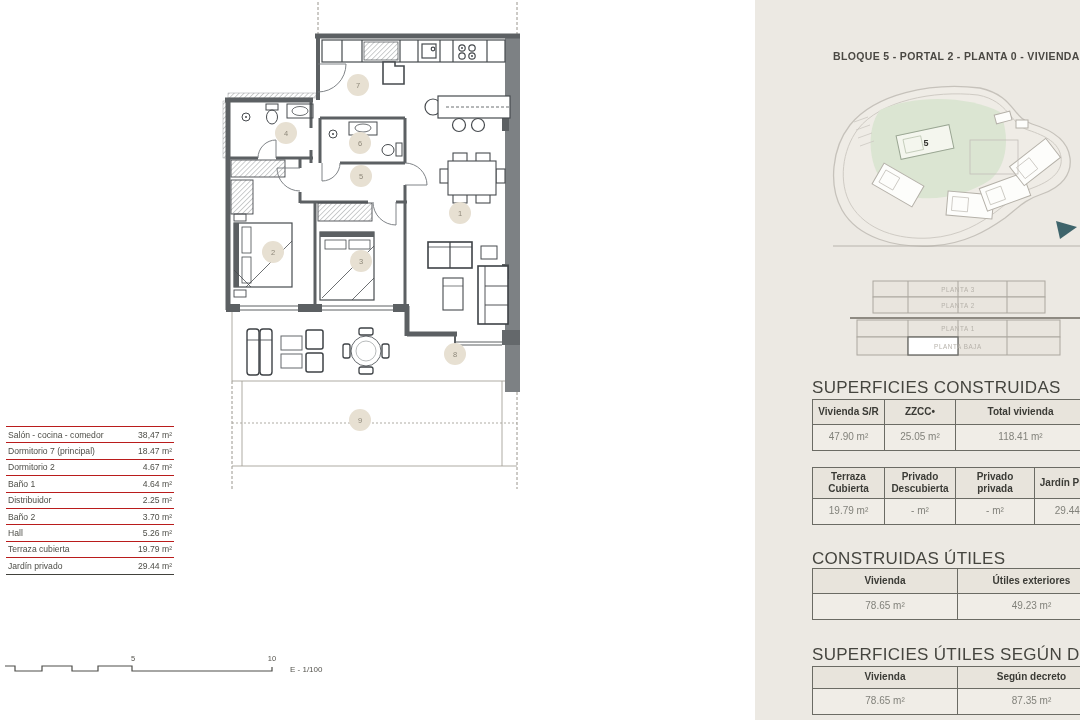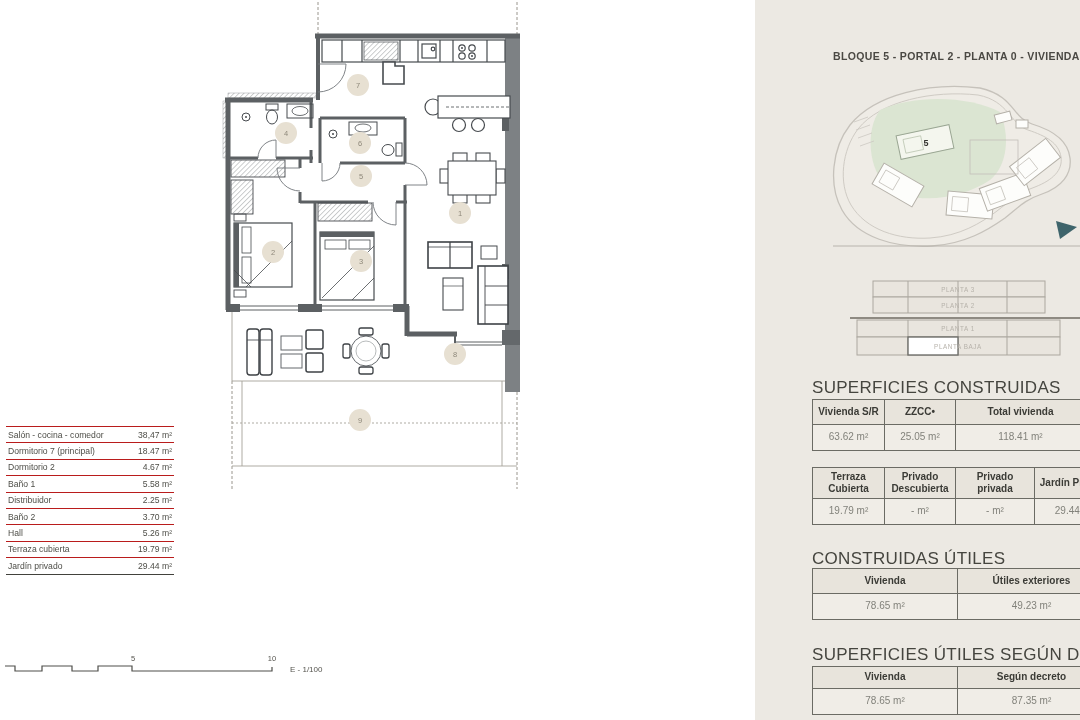--- a/index.html
+++ b/index.html
@@ -105,21 +105,21 @@
 </svg>
 
 <div class="section-title" style="left:812px;top:378px">SUPERFICIES CONSTRUIDAS</div>
 <div class="tbl" style="left:812px;top:399px">
   <div class="tr head">
     <div class="td" style="width:72px">Vivienda S/R</div>
     <div class="td" style="width:71px">ZZCC•</div>
     <div class="td" style="width:130px">Total vivienda</div>
   </div>
   <div class="tr">
-    <div class="td" style="width:72px">63.62 m²</div>
+    <div class="td" style="width:72px">47.90 m²</div>
     <div class="td" style="width:71px">25.05 m²</div>
     <div class="td" style="width:130px">118.41 m²</div>
   </div>
 </div>
 
 <div class="tbl tall" style="left:812px;top:467px">
   <div class="tr head">
     <div class="td" style="width:72px">Terraza Cubierta</div>
     <div class="td" style="width:71px">Privado Descubierta</div>
     <div class="td" style="width:79px">Privado privada</div>
@@ -165,21 +165,21 @@
   <div class="lrow">
       <span>Dormitorio 7 (principal)</span>
       <span class="val">18.47 m²</span>
     </div>
   <div class="lrow">
       <span>Dormitorio 2</span>
       <span class="val">4.67 m²</span>
     </div>
   <div class="lrow">
       <span>Baño 1</span>
-      <span class="val">5.58 m²</span>
+      <span class="val">4.64 m²</span>
     </div>
   <div class="lrow">
       <span>Distribuidor</span>
       <span class="val">2.25 m²</span>
     </div>
   <div class="lrow">
       <span>Baño 2</span>
       <span class="val">3.70 m²</span>
     </div>
   <div class="lrow">

